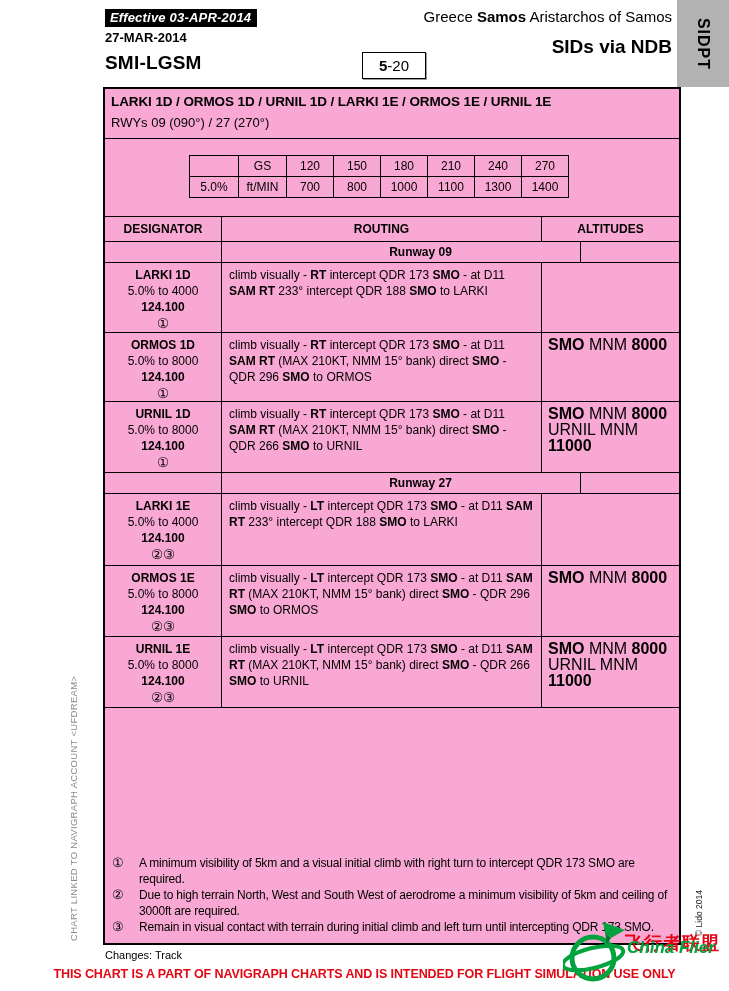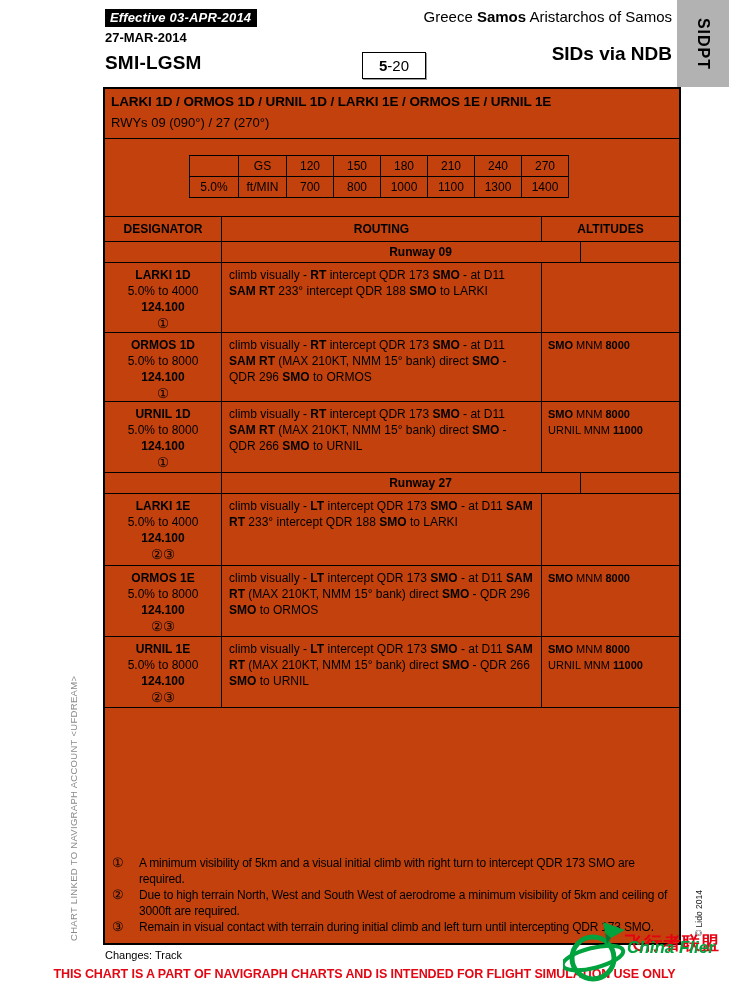--- a/index.html
+++ b/index.html
@@ -22,21 +22,21 @@
 
   .pagebox {
     position:absolute; left:362px; top:52px; width:62px; height:25px;
     border:1px solid #000; box-shadow:1px 1px 0 #9a9a9a;
     display:flex; align-items:center; justify-content:center;
     font-size:15px; background:#fff;
   }
 
   .hdr-right { position:absolute; right:57px; top:8px; text-align:right; }
   .loc-line { font-size:15px; }
-  .chart-type { font-weight:bold; font-size:19px; margin-top:18px; }
+  .chart-type { font-weight:bold; font-size:19px; margin-top:11px; }
 
   .sid-tab {
     position:absolute; left:677px; top:0; width:52px; height:87px;
     background:#b2b2b2; display:flex; align-items:center; justify-content:center;
   }
   .sid-tab span { transform:rotate(90deg); font-weight:bold; font-size:16px; letter-spacing:1px; }
 
   
   .left-vert {
     position:absolute; left:68px; top:941px;
@@ -45,42 +45,42 @@
   }
   .lido-vert {
     position:absolute; left:694px; top:936px;
     transform:rotate(-90deg); transform-origin:0 0;
     white-space:nowrap; font-size:8.5px; color:#222;
   }
 
   
   .frame {
     position:absolute; left:103px; top:87px; width:578px; height:858px;
-    border:2px solid #000; box-sizing:border-box; background:#c2410c;
+    border:2px solid #000; box-sizing:border-box; background:#f9a8d4;
     display:flex; flex-direction:column;
   }
   .title-sec { height:50px; box-sizing:border-box; border-bottom:1px solid #000; padding:5px 7px 0 6px; }
   .title-l1 { font-weight:bold; font-size:13.5px; letter-spacing:-0.1px; }
   .title-l2 { font-size:13px; margin-top:6px; }
 
   .gs-sec { height:78px; box-sizing:border-box; border-bottom:1px solid #000; position:relative; }
   .gs-table { position:absolute; left:84px; top:16px; border-collapse:collapse; }
   .gs-table td {
     border:1px solid #000; font-size:12px; text-align:center;
     height:21px; padding:0 2px; box-sizing:border-box;
   }
   .gs-c0 { width:49px; } .gs-c1 { width:48px; }
   .gs-cs { width:47px; }
 
   .t-row { display:flex; border-bottom:1px solid #000; box-sizing:border-box; }
   .cell-d { width:117px; flex:none; border-right:1px solid #000; box-sizing:border-box;
             text-align:center; padding-top:4px; }
   .cell-r { width:320px; flex:none; border-right:1px solid #000; box-sizing:border-box;
             padding:4px 8px 0 7px; font-size:12px; line-height:16px; }
-  .cell-a { flex:1; padding:4px 4px 0 6px; font-size:11px; line-height:16px; }
+  .cell-a { flex:1; padding:4px 4px 0 6px; font-size:16px; line-height:16px; }
 
   .thead { height:25px; font-weight:bold; }
   .thead .cell-d, .thead .cell-r, .thead .cell-a {
     display:flex; align-items:center; justify-content:center; padding:0; font-size:12px;
   }
   .rwy-row { height:21px;gap:39px; }
   .rwy-row .cell-r { display:flex; align-items:center; justify-content:center;
                      font-weight:bold; padding:0; }
   .h70 { height:70px; } .h69 { height:69px; } .h71 { height:71px; } .h72 { height:72px; }
 

